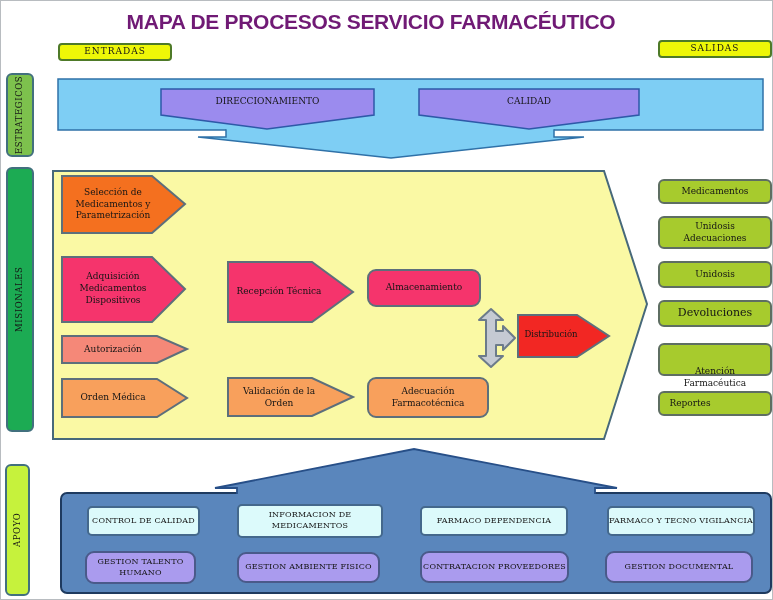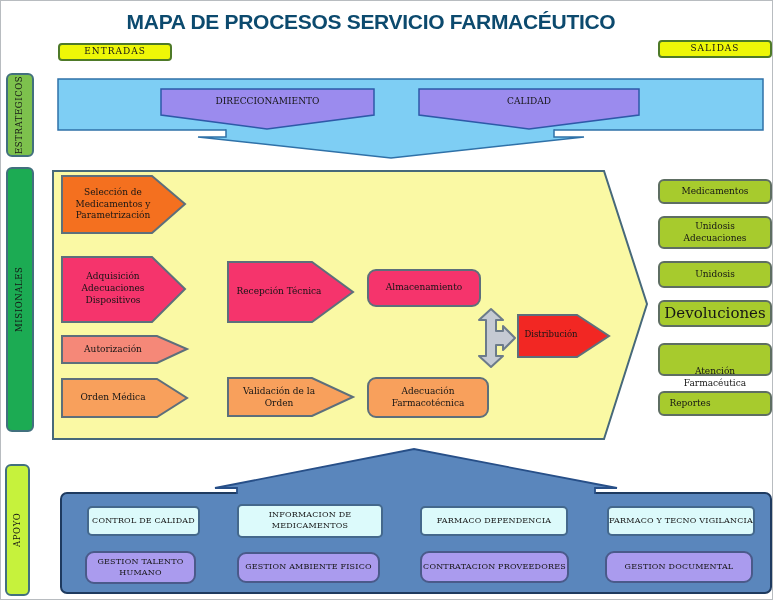--- a/index.html
+++ b/index.html
@@ -5,21 +5,21 @@
   html,body{margin:0;padding:0;background:#fff;}
   #canvas{position:relative;width:773px;height:600px;background:#fff;
           border:1px solid #b8bcc0;box-sizing:border-box;overflow:hidden;
           font-family:"DejaVu Serif", serif;}
   #shapes{position:absolute;left:0;top:0;width:773px;height:600px;}
   .lbl{position:absolute;display:flex;align-items:center;justify-content:center;
        text-align:center;font-weight:normal;font-size:9.5px;line-height:1.3;
        color:#151515;white-space:pre-line;pointer-events:none;}
   .title{position:absolute;left:0;top:9px;width:740px;text-align:center;
          font-family:"Liberation Sans", sans-serif;font-weight:bold;
-         font-size:21px;letter-spacing:-.3px;color:#0c4a6e;}
+         font-size:21px;letter-spacing:-.3px;color:#701a75;}
   .io-lbl{font-size:9px;letter-spacing:1px;}
   .lane-lbl{writing-mode:vertical-rl;transform:rotate(180deg);
             font-size:8.5px;letter-spacing:.6px;}
   .small-lbl{font-size:8px;letter-spacing:.2px;line-height:1.35;}
   .dist-lbl{font-size:8.5px;}
 </style>
 </head>
 <body>
 
 <div id="canvas">
@@ -83,37 +83,37 @@
   <div class="lbl lane-lbl" style="left:6px;top:167px;width:26px;height:263px;">MISIONALES</div>
   <div class="lbl lane-lbl" style="left:5px;top:464px;width:23px;height:130px;">APOYO</div>
 
   <div class="lbl" style="left:160px;top:88px;width:213px;height:25px;font-size:9px;">DIRECCIONAMIENTO</div>
   <div class="lbl" style="left:418px;top:88px;width:220px;height:25px;font-size:9px;">CALIDAD</div>
 
   <div class="lbl" style="left:63px;top:176px;width:98px;height:55px;font-size:9px;">Selección de
 Medicamentos y
 Parametrización</div>
   <div class="lbl" style="left:63px;top:258px;width:98px;height:60px;font-size:9px;">Adquisición
-Adecuaciones
+Medicamentos
 Dispositivos</div>
   <div class="lbl" style="left:228px;top:262px;width:100px;height:57px;font-size:9px;">Recepción Técnica</div>
   <div class="lbl" style="left:367px;top:269px;width:112px;height:36px;font-size:9px;">Almacenamiento</div>
   <div class="lbl" style="left:63px;top:336px;width:98px;height:25px;font-size:9px;">Autorización</div>
   <div class="lbl" style="left:63px;top:379px;width:98px;height:36px;font-size:9px;">Orden Médica</div>
   <div class="lbl" style="left:228px;top:378px;width:100px;height:37px;font-size:9px;">Validación de la
 Orden</div>
   <div class="lbl" style="left:367px;top:377px;width:120px;height:39px;font-size:9px;">Adecuación
 Farmacotécnica</div>
   <div class="lbl dist-lbl" style="left:518px;top:315px;width:64px;height:37px;">Distribución</div>
 
   <div class="lbl" style="left:658px;top:179px;width:112px;height:23px;font-size:9px;">Medicamentos</div>
   <div class="lbl" style="left:658px;top:216px;width:112px;height:31px;font-size:9px;">Unidosis
 Adecuaciones</div>
   <div class="lbl" style="left:658px;top:261px;width:112px;height:25px;font-size:9px;">Unidosis</div>
-  <div class="lbl" style="left:658px;top:300px;width:112px;height:25px;font-size:15px;">Devoluciones</div>
+  <div class="lbl" style="left:658px;top:300px;width:112px;height:25px;font-size:11px;">Devoluciones</div>
   <div class="lbl" style="left:658px;top:343px;width:112px;height:31px;font-size:9px;margin-top:18px;">Atención
 Farmacéutica</div>
   <div class="lbl" style="left:633px;top:391px;width:112px;height:23px;font-size:9px;">Reportes</div>
 
   <div class="lbl small-lbl" style="left:87px;top:506px;width:111px;height:28px;">CONTROL DE CALIDAD</div>
   <div class="lbl small-lbl" style="left:237px;top:504px;width:144px;height:32px;">INFORMACION DE
 MEDICAMENTOS</div>
   <div class="lbl small-lbl" style="left:420px;top:506px;width:146px;height:28px;">FARMACO DEPENDENCIA</div>
   <div class="lbl small-lbl" style="left:607px;top:506px;width:146px;height:28px;">FARMACO Y TECNO VIGILANCIA</div>
   <div class="lbl small-lbl" style="left:85px;top:551px;width:109px;height:31px;">GESTION TALENTO

